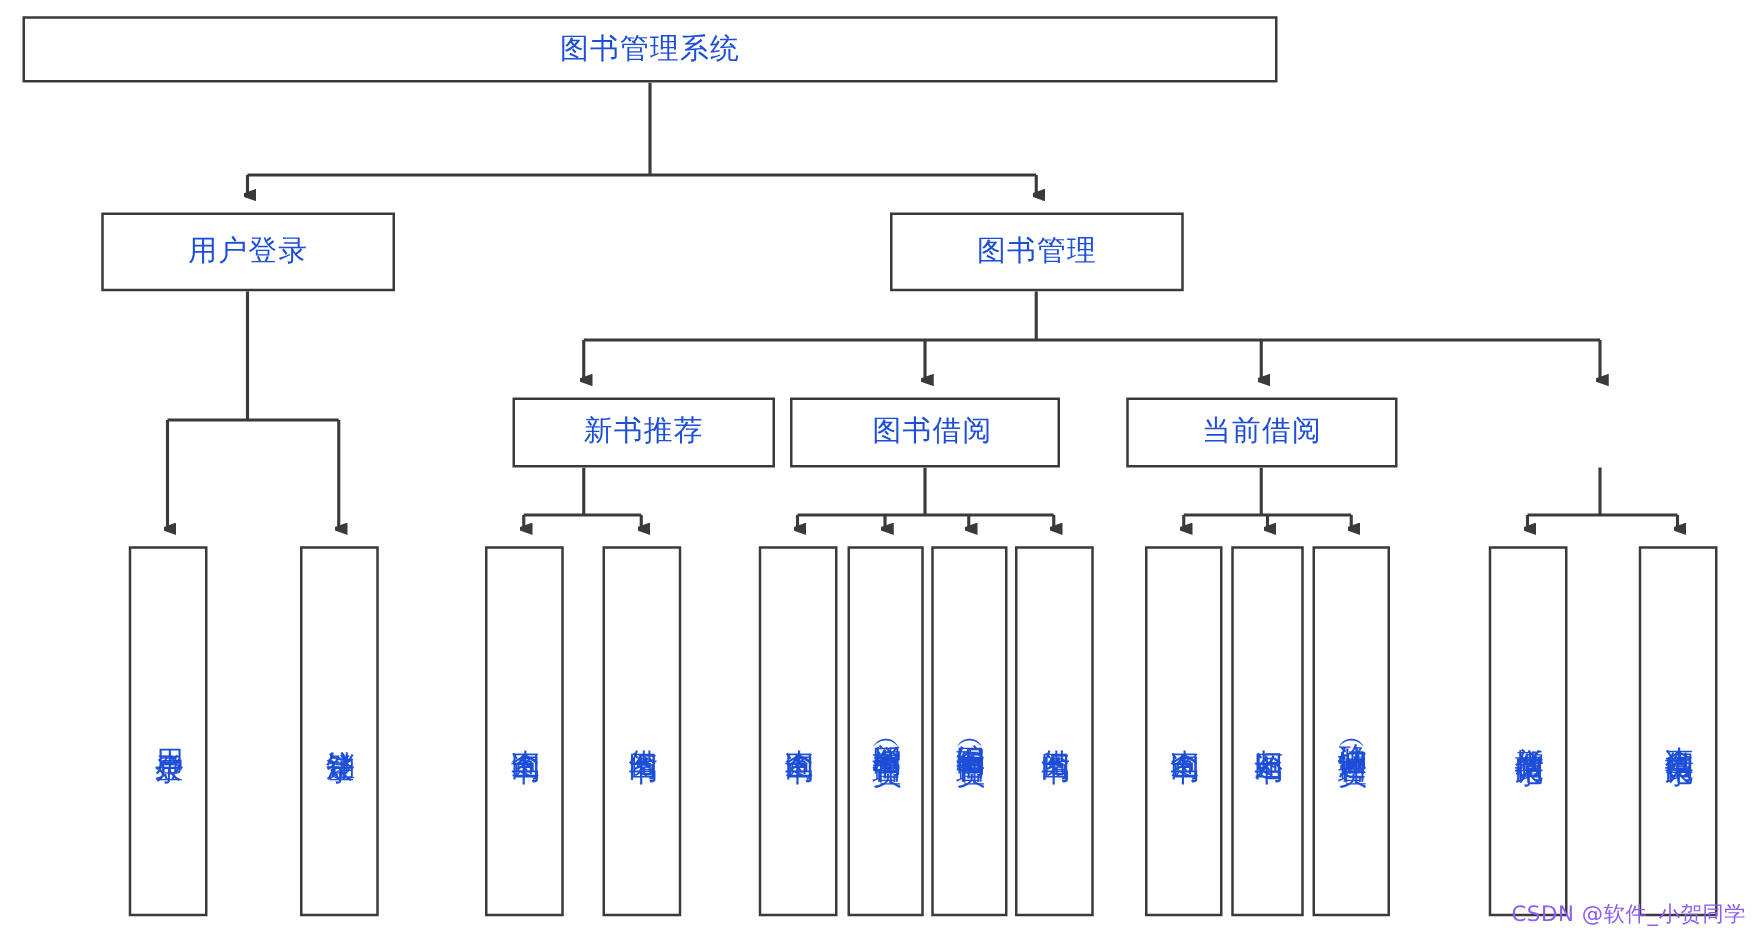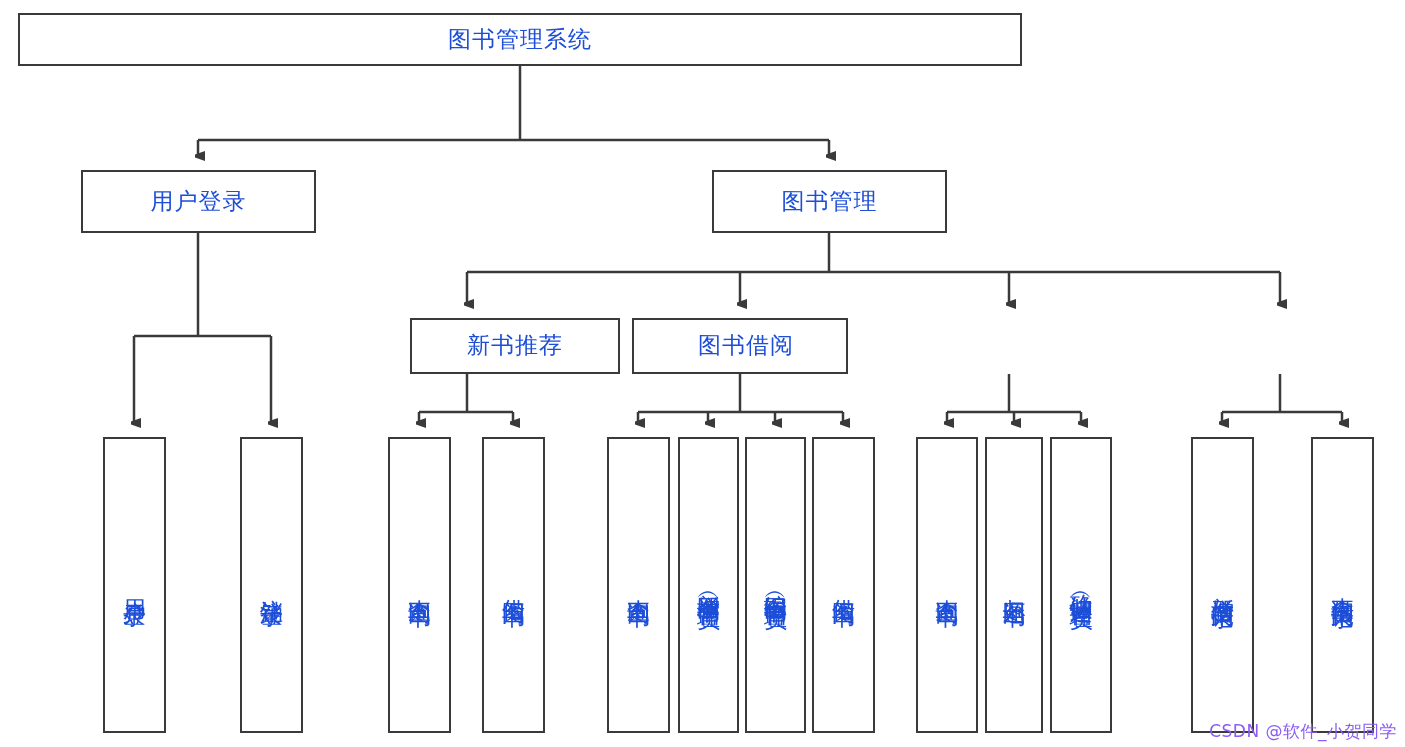--- a/index.html
+++ b/index.html
@@ -126,20 +126,23 @@
     </div>
     <div class="node h" style="left: 712px; top: 170px; width: 235px; height: 63px;">
       <span>图书管理</span>
     </div>
     <div class="node h" style="left: 362px; top: 318px; width: 210px; height: 56px; margin-left: 48px;">
       <span>新书推荐</span>
     </div>
     <div class="node h" style="left: 632px; top: 318px; width: 216px; height: 56px; padding-left: 12px;">
       <span>图书借阅</span>
     </div>
+    <div class="node h" style="left: 901px; top: 318px; width: 217px; height: 56px;">
+      <span>当前借阅</span>
+    </div>
     <div class="node v" style="left: 103px; top: 437px; width: 63px; height: 296px;">
       <span class="vtext">用户登录</span>
     </div>
     <div class="node v" style="left: 240px; top: 437px; width: 63px; height: 296px;">
       <span class="vtext">注销登录</span>
     </div>
     <div class="node v" style="left: 388px; top: 437px; width: 63px; height: 296px;">
       <span class="vtext">查询图书</span>
     </div>
     <div class="node v" style="left: 482px; top: 437px; width: 63px; height: 296px;">

